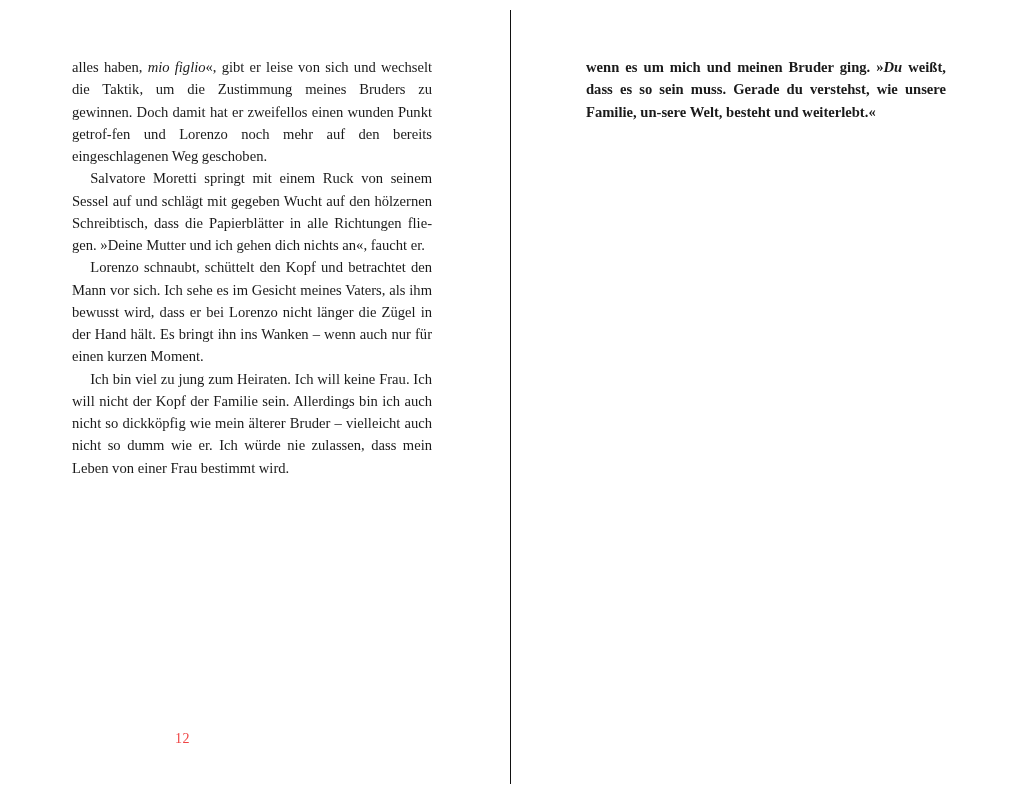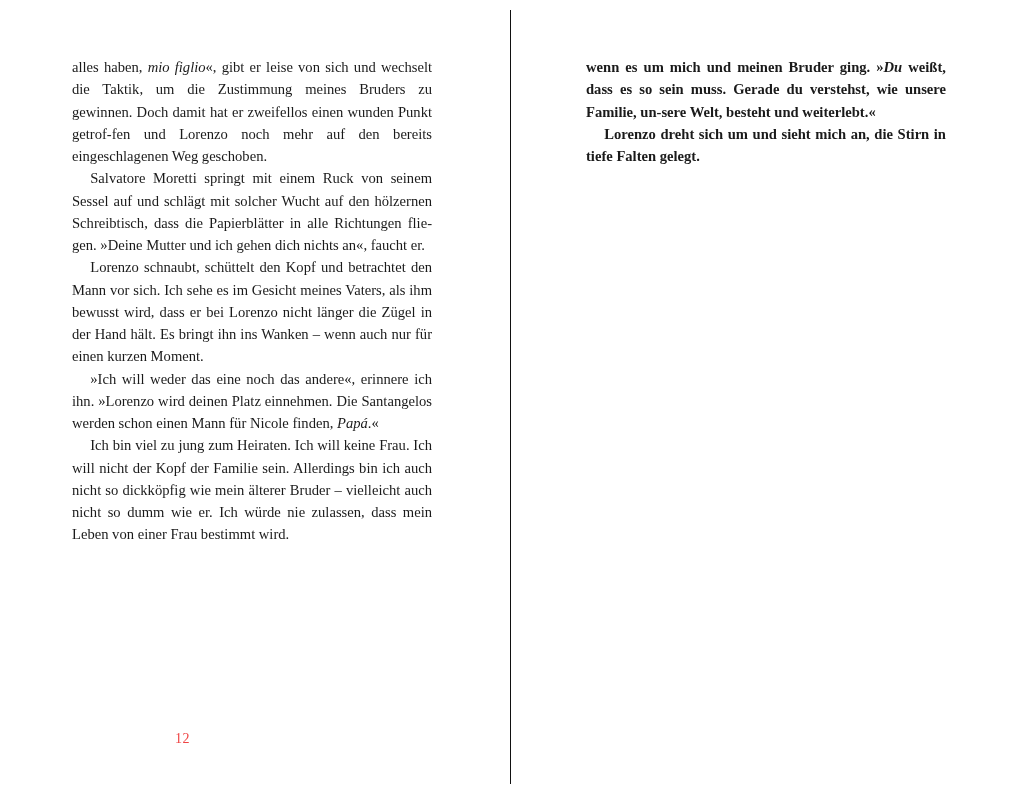--- a/index.html
+++ b/index.html
@@ -75,31 +75,29 @@
   }
 </style>
 </head>
 <body>
 
 <div class="book-spread">
 
   <div class="page page-left">
     <div class="text-block">
         <p class="noindent">alles haben, <em>mio figlio</em>«, gibt er leise von sich und wechselt die Taktik, um die Zustimmung meines Bruders zu gewinnen. Doch damit hat er zweifellos einen wunden Punkt getrof-fen und Lorenzo noch mehr auf den bereits eingeschlagenen Weg geschoben.</p>
-        <p>Salvatore Moretti springt mit einem Ruck von seinem Sessel auf und schlägt mit solcher Wucht auf den hölzernen Schreibtisch, dass die Papierblätter in alle Richtungen flie-gen. »Deine Mutter und ich gehen dich nichts an«, faucht er.</p>
+        <p>Salvatore Moretti springt mit einem Ruck von seinem Sessel auf und schlägt mit gegeben Wucht auf den hölzernen Schreibtisch, dass die Papierblätter in alle Richtungen flie-gen. »Deine Mutter und ich gehen dich nichts an«, faucht er.</p>
         <p>Lorenzo schnaubt, schüttelt den Kopf und betrachtet den Mann vor sich. Ich sehe es im Gesicht meines Vaters, als ihm bewusst wird, dass er bei Lorenzo nicht länger die Zügel in der Hand hält. Es bringt ihn ins Wanken – wenn auch nur für einen kurzen Moment.</p>
-        <p>»Ich will weder das eine noch das andere«, erinnere ich ihn. »Lorenzo wird deinen Platz einnehmen. Die Santangelos werden schon einen Mann für Nicole finden, <em>Papá</em>.«</p>
         <p>Ich bin viel zu jung zum Heiraten. Ich will keine Frau. Ich will nicht der Kopf der Familie sein. Allerdings bin ich auch nicht so dickköpfig wie mein älterer Bruder – vielleicht auch nicht so dumm wie er. Ich würde nie zulassen, dass mein Leben von einer Frau bestimmt wird.</p>
       </div>
     <div class="folio">12</div>
   </div>
 
   <div class="gutter"></div>
 
   <div class="page page-right">
     <div class="text-block">
         <p class="noindent">wenn es um mich und meinen Bruder ging. »<em>Du</em> weißt, dass es so sein muss. Gerade du verstehst, wie unsere Familie, un-sere Welt, besteht und weiterlebt.«</p>
-        <p>Lorenzo dreht sich um und sieht mich an, die Stirn in tiefe Falten gelegt.</p>
       </div>
     <div class="folio"></div>
   </div>
 
 </div>
 
 </body></html>

